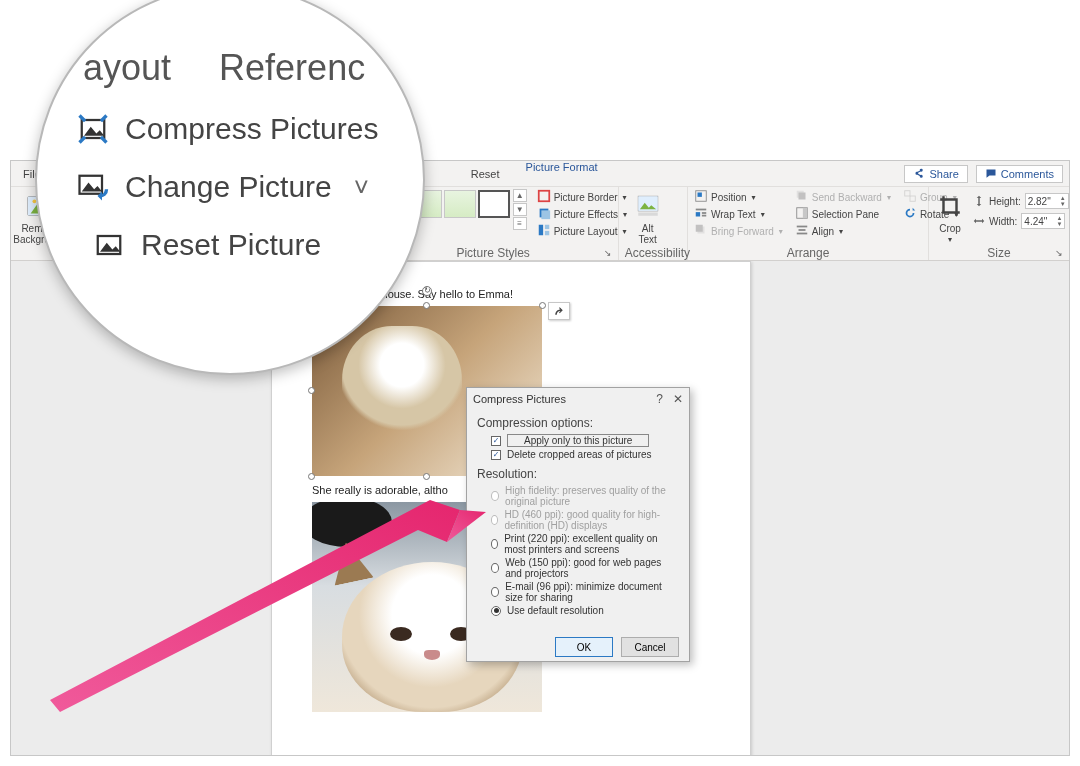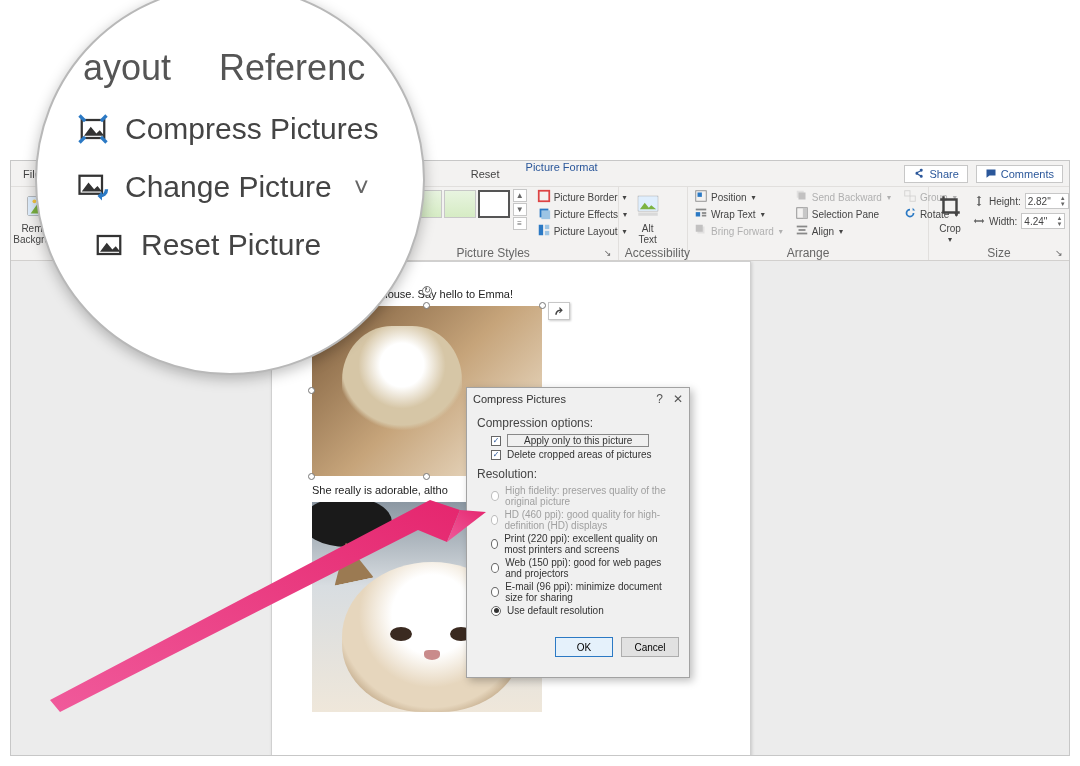--- a/index.html
+++ b/index.html
@@ -69,21 +69,21 @@
   .dlg-title .r { margin-left:auto; display:flex; gap:10px; font-size:12px; color:#555;}
   .dlg-body { padding:6px 10px 8px;}
   .dlg-body .sect { margin-bottom:6px;}
   .dlg-body .lbl { font-size:12px; color:#444; margin-bottom:3px;}
   .opt{ display:flex; align-items:center; gap:6px; padding:1px 0 1px 14px; font-size:10px;}
   .opt.disabled{ color:#a0a0a0;}
   .cbx{ width:10px;height:10px;border:1px solid #666;background:#fff;display:inline-flex;align-items:center;justify-content:center;font-size:8px;color:#2b579a;}
   .rad{ width:10px;height:10px;border:1px solid #666;border-radius:50%;background:#fff;display:inline-flex;align-items:center;justify-content:center;}
   .rad.sel::after{content:"";width:5px;height:5px;background:#333;border-radius:50%;}
   .opt .hl{ border:1px solid #888;padding:0 16px;}
-  .dlg-btns { display:flex; justify-content:flex-end; gap:8px; padding:6px 10px 20px;}
+  .dlg-btns { display:flex; justify-content:flex-end; gap:8px; padding:6px 10px 4px;}
   .dlg-btns button { width:58px; height:20px; font-size:10px; border:1px solid #adadad; background:#e1e1e1;}
   .dlg-btns button.primary { border:1px solid #2b79c4; background:#e5f1fb;}
 
   
   .arrow { position:absolute; pointer-events:none; z-index:50;}
 
   
   .magnifier { position:absolute; left:35px; top:-15px; width:390px; height:390px; border-radius:50%; border:2px solid #b8b8b8; background:#fff; overflow:hidden; box-shadow:0 4px 14px rgba(0,0,0,.25); z-index:60; }
   .mag-inner { position:absolute; left:38px; top:60px; right:2px; font-size:30px; color:#444; }
   .mag-row { display:flex; align-items:center; gap:14px; margin:22px 0; white-space:nowrap;}

